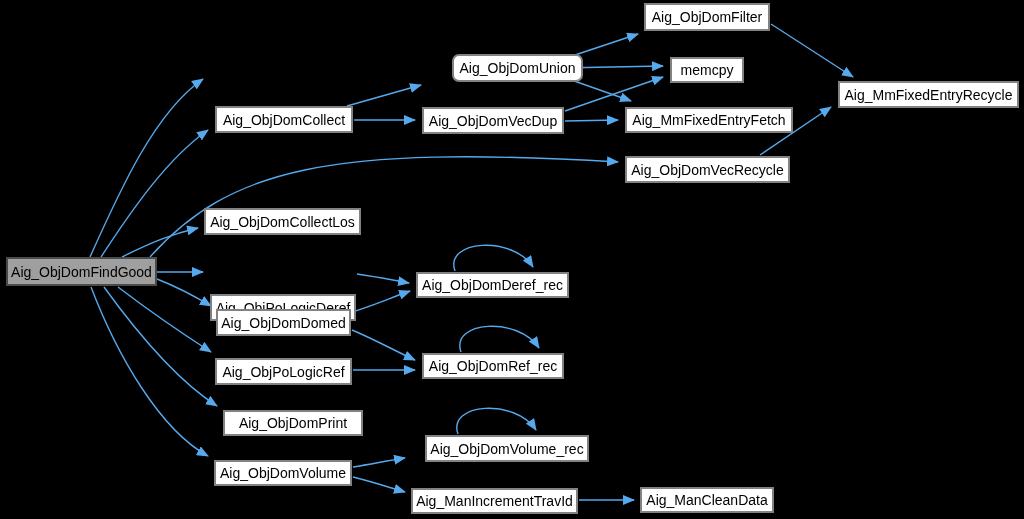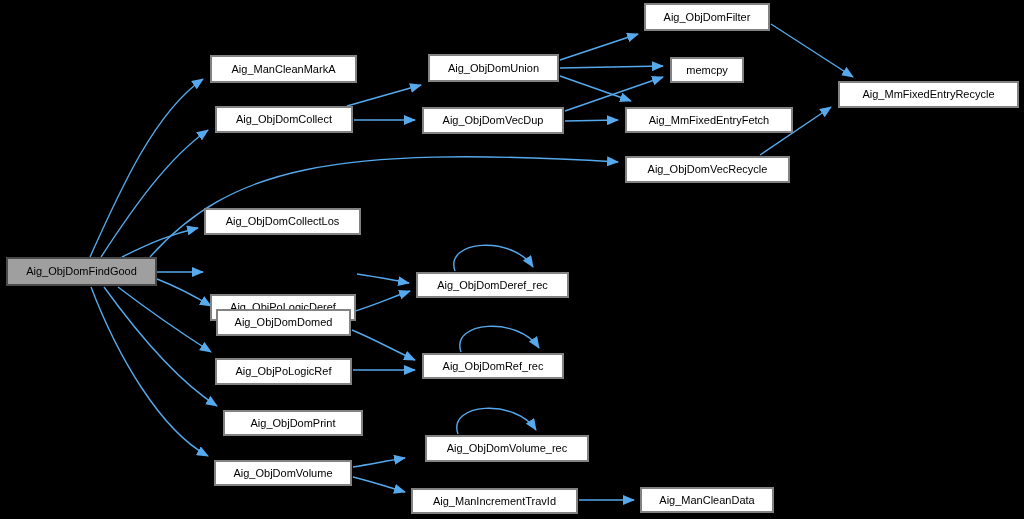--- a/index.html
+++ b/index.html
@@ -10,21 +10,21 @@
     overflow:hidden;
     font-family:"Liberation Sans", sans-serif;
   }
   #edges{position:absolute;left:0;top:0;width:1024px;height:519px;}
   .node{
     position:absolute;
     box-sizing:border-box;
     background:#ffffff;
     border:2px solid #828282;
     color:#000;
-    font-size:11px;
+    font-size:14px;
     line-height:1;
     display:flex;
     align-items:center;
     justify-content:center;
     white-space:nowrap;
     cursor:pointer;
   }
   .node.root{
     background:#9f9f9f;
     border-color:#4a4a4a;
@@ -70,29 +70,28 @@
     <path class="edge" marker-end="url(#arrow)" d="M 353,370 L 415,370"></path>
     <path class="edge" marker-end="url(#arrow)" d="M 353,467 C 372,464 386,461 405,458"></path>
     <path class="edge" marker-end="url(#arrow)" d="M 353,477 C 373,482 388,487 405,492"></path>
     <path class="edge" marker-end="url(#arrow)" d="M 579,500 L 634,500"></path>
     <path class="edge" marker-end="url(#arrow)" d="M 455,271 C 444,240 512,235 533,267"></path>
     <path class="edge" marker-end="url(#arrow)" d="M 461,352 C 450,321 518,316 539,348"></path>
     <path class="edge" marker-end="url(#arrow)" d="M 458,434 C 447,403 515,398 536,430"></path>
   </svg>
 
   <div class="node root" style="left:6px;top:257px;width:151px;height:29px;">Aig_ObjDomFindGood</div>
-  <div class="node" style="left:210px;top:55px;width:147px;height:28px;">Aig_ManCleanMarkA</div>
   <div class="node" style="left:215px;top:106px;width:138px;height:27px;">Aig_ObjDomCollect</div>
   <div class="node" style="left:204px;top:208px;width:157px;height:27px;">Aig_ObjDomCollectLos</div>
   <div class="node" style="left:210px;top:259px;width:146px;height:27px;margin-top:35px;">Aig_ObjPoLogicDeref</div>
   <div class="node" style="left:216px;top:309px;width:135px;height:27px;">Aig_ObjDomDomed</div>
   <div class="node" style="left:215px;top:358px;width:137px;height:27px;">Aig_ObjPoLogicRef</div>
   <div class="node" style="left:223px;top:410px;width:140px;height:26px;">Aig_ObjDomPrint</div>
   <div class="node" style="left:214px;top:460px;width:138px;height:26px;">Aig_ObjDomVolume</div>
-  <div class="node" style="left:428px;top:54px;width:131px;height:28px;">Aig_ObjDomUnion</div>
+  <div class="node" style="left:452px;top:54px;width:131px;height:28px;border-radius:7px;">Aig_ObjDomUnion</div>
   <div class="node" style="left:422px;top:107px;width:142px;height:27px;">Aig_ObjDomVecDup</div>
   <div class="node" style="left:416px;top:272px;width:153px;height:26px;">Aig_ObjDomDeref_rec</div>
   <div class="node" style="left:422px;top:353px;width:142px;height:26px;">Aig_ObjDomRef_rec</div>
   <div class="node" style="left:425px;top:435px;width:164px;height:27px;">Aig_ObjDomVolume_rec</div>
   <div class="node" style="left:411px;top:488px;width:167px;height:26px;">Aig_ManIncrementTravId</div>
   <div class="node" style="left:644px;top:3px;width:126px;height:28px;">Aig_ObjDomFilter</div>
   <div class="node" style="left:670px;top:57px;width:74px;height:26px;">memcpy</div>
   <div class="node" style="left:625px;top:107px;width:168px;height:26px;">Aig_MmFixedEntryFetch</div>
   <div class="node" style="left:625px;top:156px;width:165px;height:27px;text-align:center;">Aig_ObjDomVecRecycle</div>
   <div class="node" style="left:640px;top:487px;width:134px;height:26px;">Aig_ManCleanData</div>

